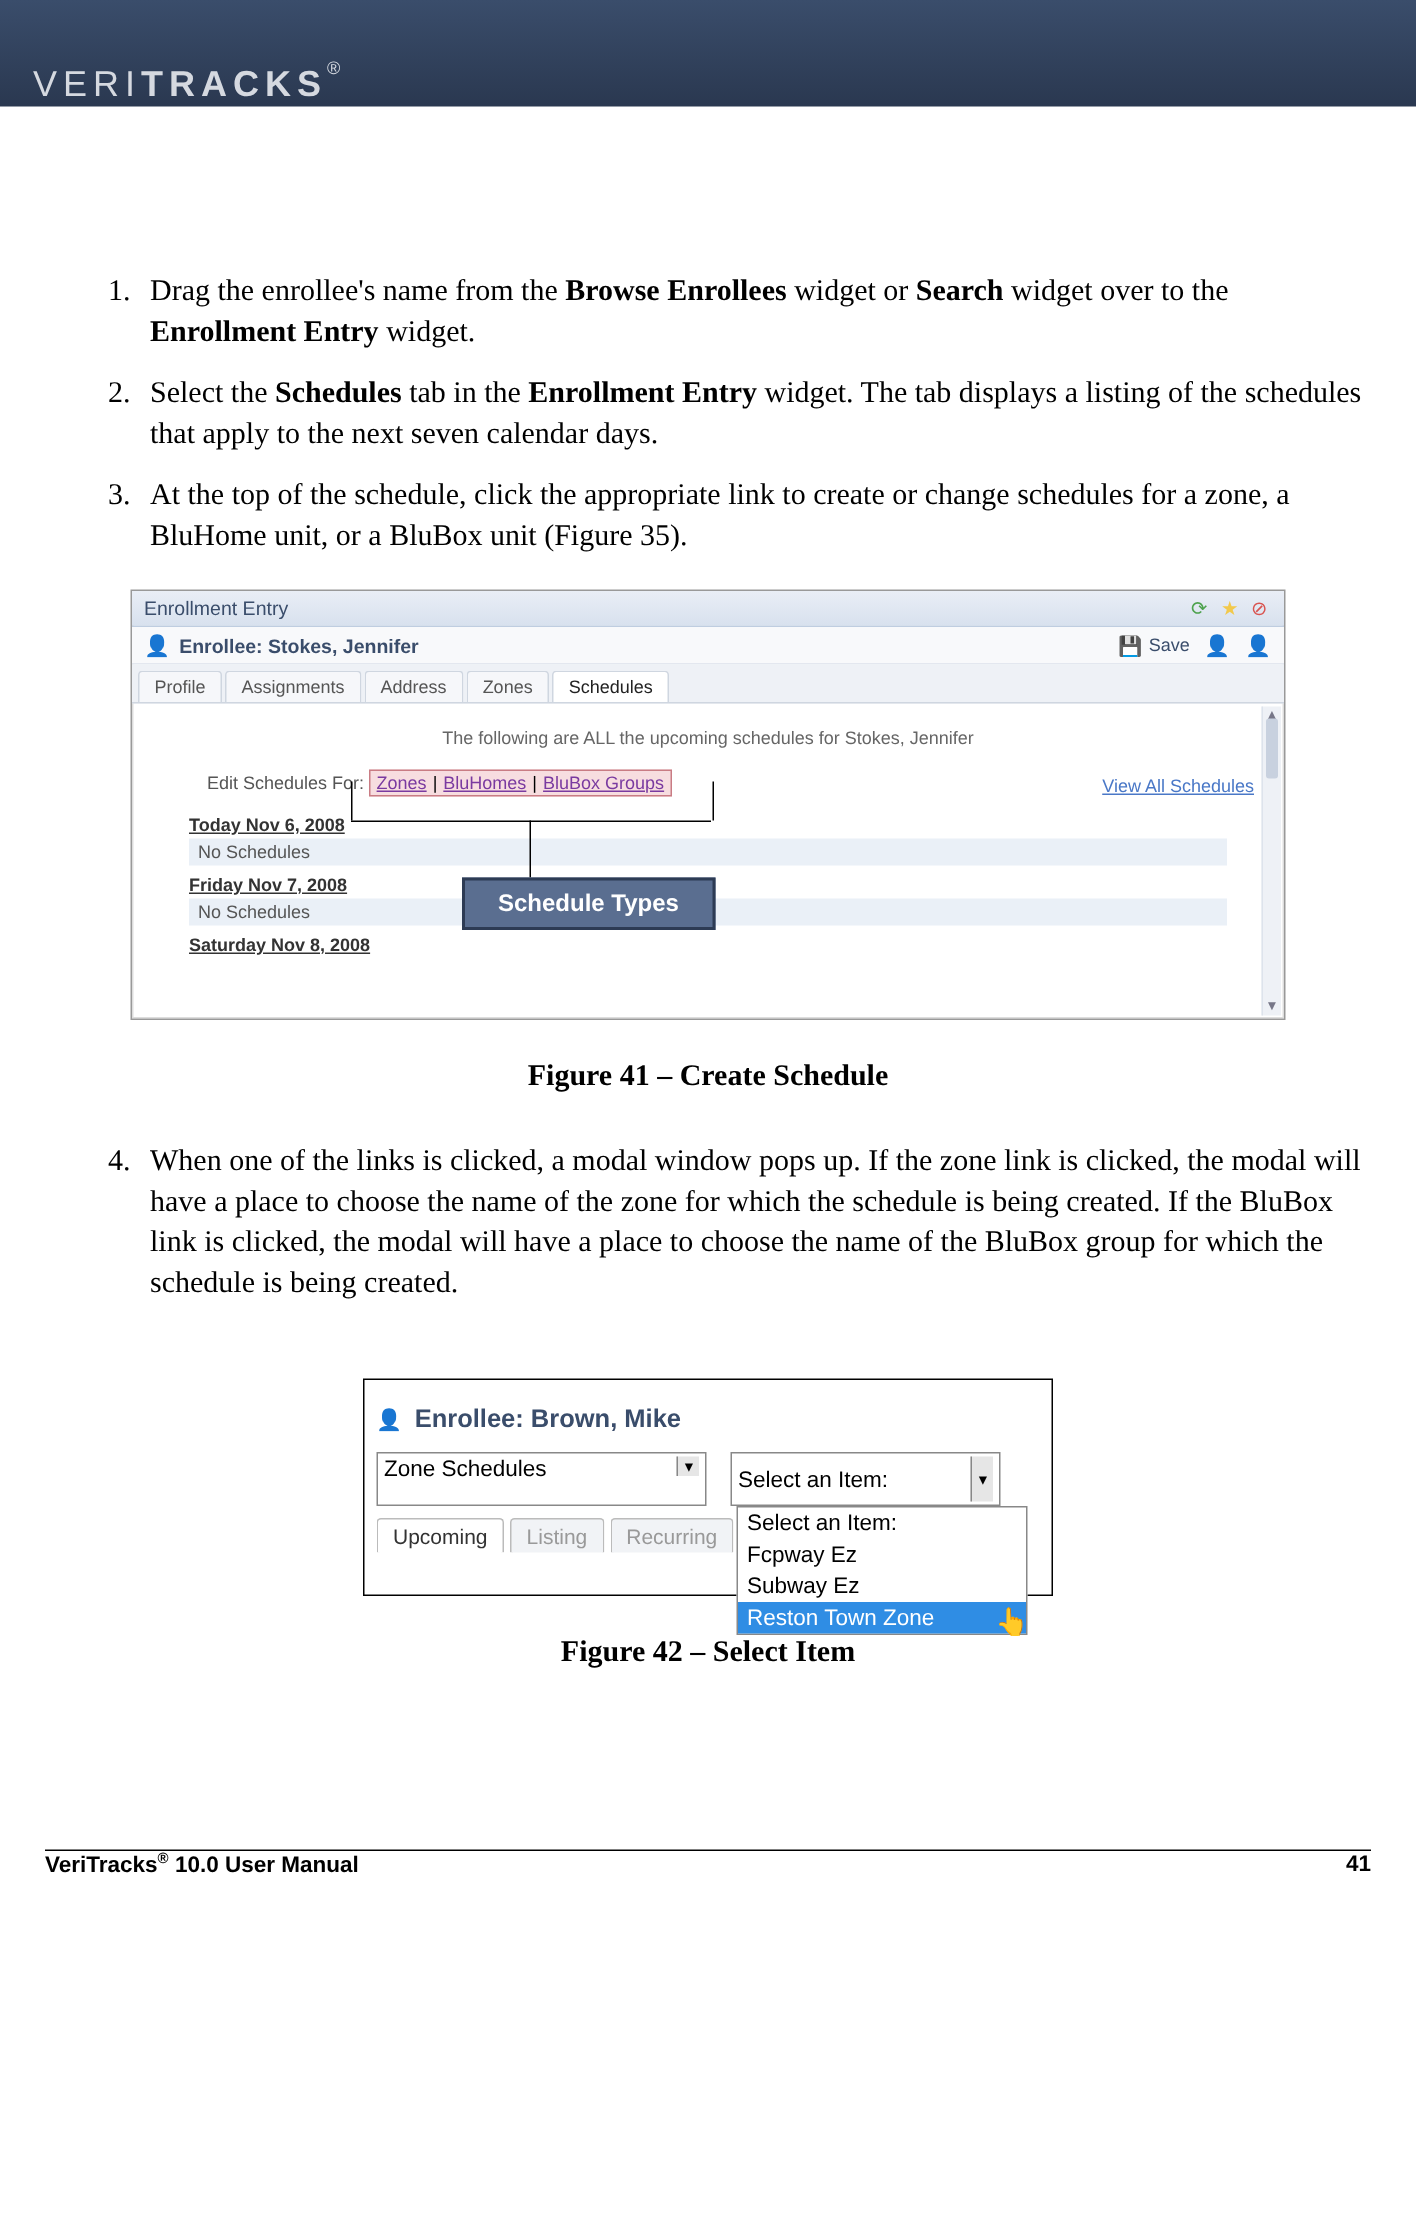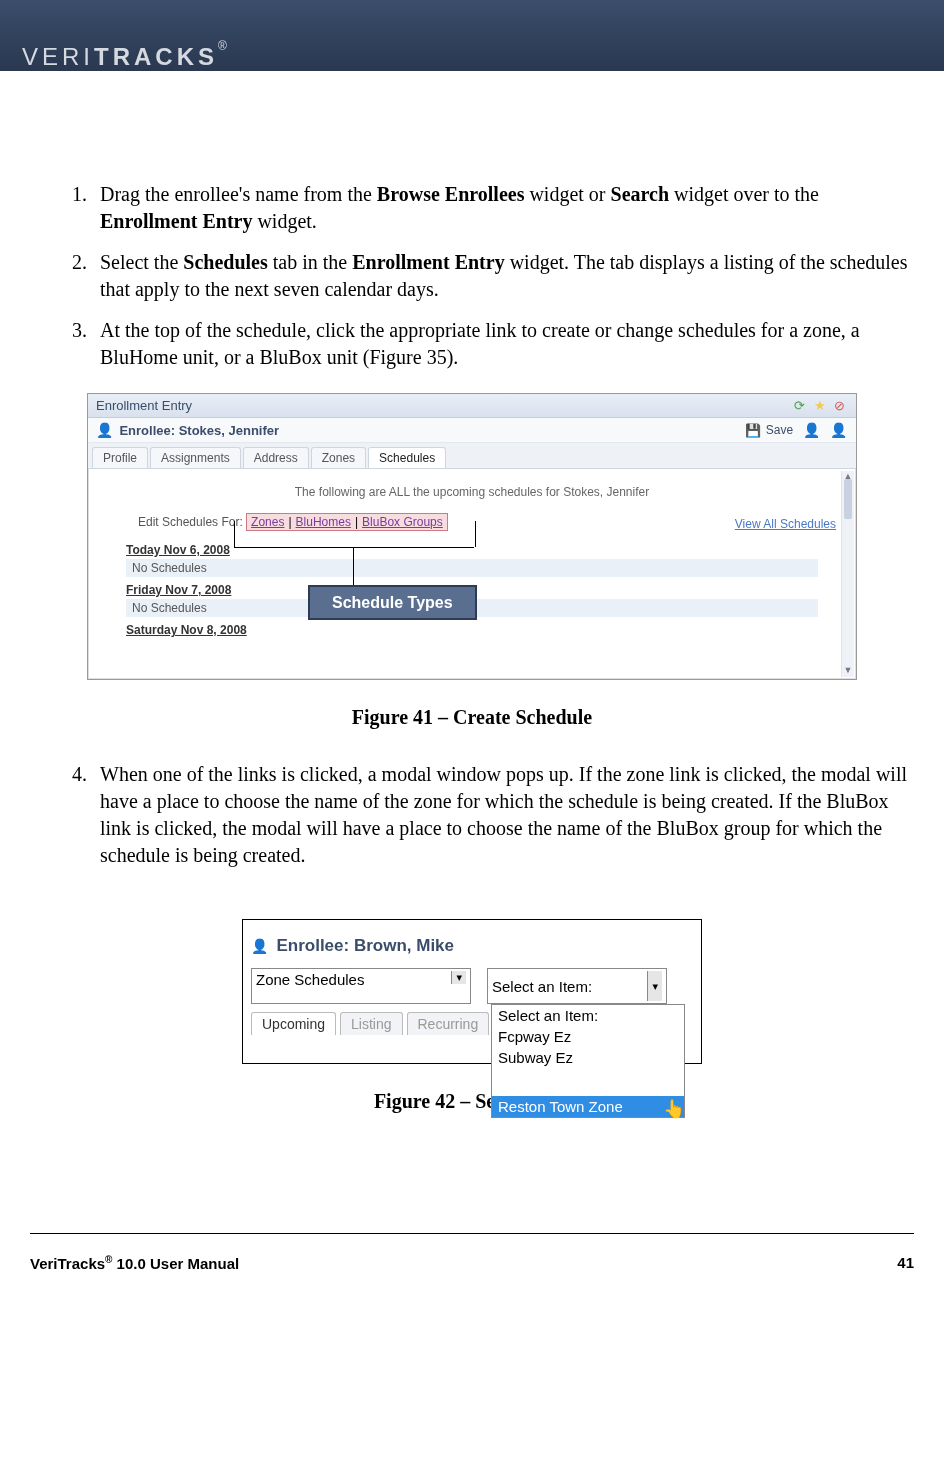--- a/index.html
+++ b/index.html
@@ -224,38 +224,38 @@
     left:248px;
     width:192px;
     border:1px solid #888;
     background:#fff;
     font-size:15px;
   }
   .fig42 .dropdown-list .opt {
     padding:2px 6px 2px 6px;
   }
   .fig42 .dropdown-list .opt.sel {
-    background:#2f8de4; color:#fff;margin-top:28px;
+    background:#2f8de4; color:#fff;
   }
   .fig42 .cursor-icon {
     position:absolute;
     right:-2px;
     top:2px;
     font-size:18px;
     pointer-events:none;
   }
   .footer {
     margin:120px 30px 0 30px;
     border-top:1.5px solid #000;
     display:flex;
     justify-content:space-between;
     font-family:Arial,Helvetica,sans-serif;
     font-weight:bold;
     font-size:15px;
-    padding:20px 0 30px 0;
+    padding:0 0 30px 0;
   }
   .footer .sup { font-size:10px; vertical-align:super;}
 </style>
 </head>
 <body>
 
 <div class="header-banner">
   <span class="logo-text">
     <span class="logo-v thin">VERI</span><span class="bold">TRACKS</span><span class="logo-reg">®</span>
   </span>

